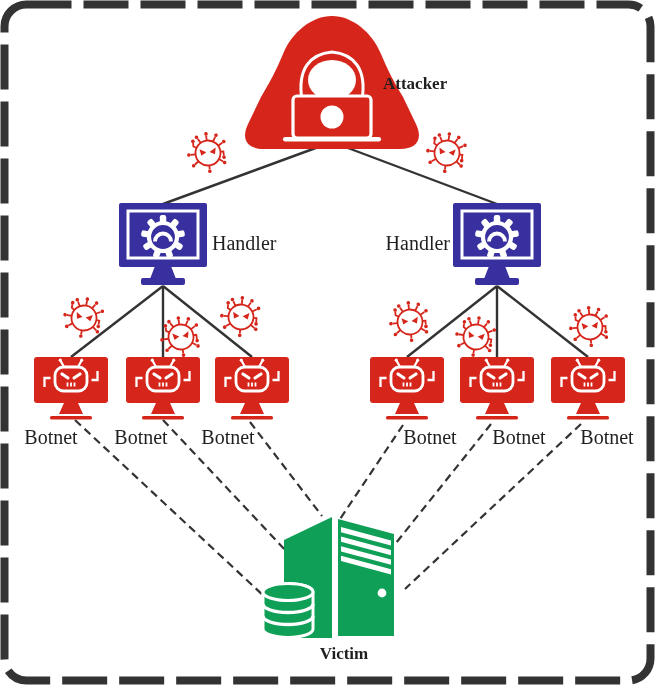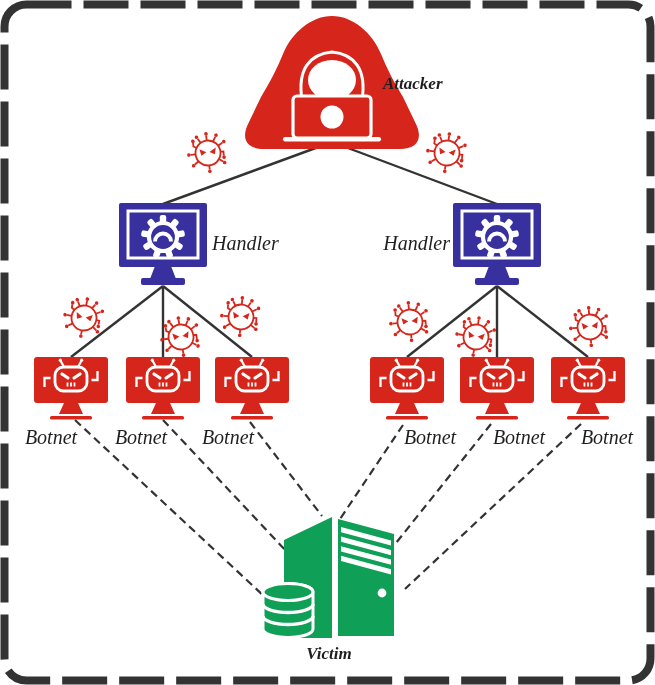--- a/index.html
+++ b/index.html
@@ -1,17 +1,17 @@
 <!DOCTYPE html>
 <html><head>
 <meta charset="utf-8">
 <style>
   html,body{margin:0;padding:0;background:#fff;}
   #stage{position:relative;width:655px;height:685px;background:#fff;overflow:hidden;
-         font-family:"Liberation Serif","DejaVu Serif",serif;font-style:italic;}
+         font-family:"Liberation Serif","DejaVu Serif",serif;}
   #scene{position:absolute;left:0;top:0;}
   .lbl{position:absolute;color:#1f1f1f;font-size:20px;line-height:1.15;white-space:nowrap;}
   .lbl.bold{font-weight:bold;font-size:17px;}
   .center{transform:translateX(-50%);}
   
   .solidline{stroke:#333;stroke-width:2.4;fill:none;}
   .dashline{stroke:#333;stroke-width:2.2;fill:none;stroke-dasharray:8 5;}
   .red{fill:#d6261b;}
   .indigo{fill:#37309e;}
   .green{fill:#0f9f57;}
@@ -180,15 +180,15 @@
 
 <div class="lbl bold" style="left:383px;top:74px;">Attacker</div>
 <div class="lbl" style="left:212px;top:232px;">Handler</div>
 <div class="lbl" style="right:205px;top:232px;">Handler</div>
 <div class="lbl center" style="left:51px;top:426px;">Botnet</div>
 <div class="lbl center" style="left:141px;top:426px;">Botnet</div>
 <div class="lbl center" style="left:228px;top:426px;">Botnet</div>
 <div class="lbl center" style="left:430px;top:426px;">Botnet</div>
 <div class="lbl center" style="left:519px;top:426px;">Botnet</div>
 <div class="lbl center" style="left:607px;top:426px;">Botnet</div>
-<div class="lbl bold center" style="left:329px;top:644px;text-align:center;">Victim</div>
+<div class="lbl bold center" style="left:344px;top:644px;text-align:center;">Victim</div>
 
 </div>
 
 </body></html>

